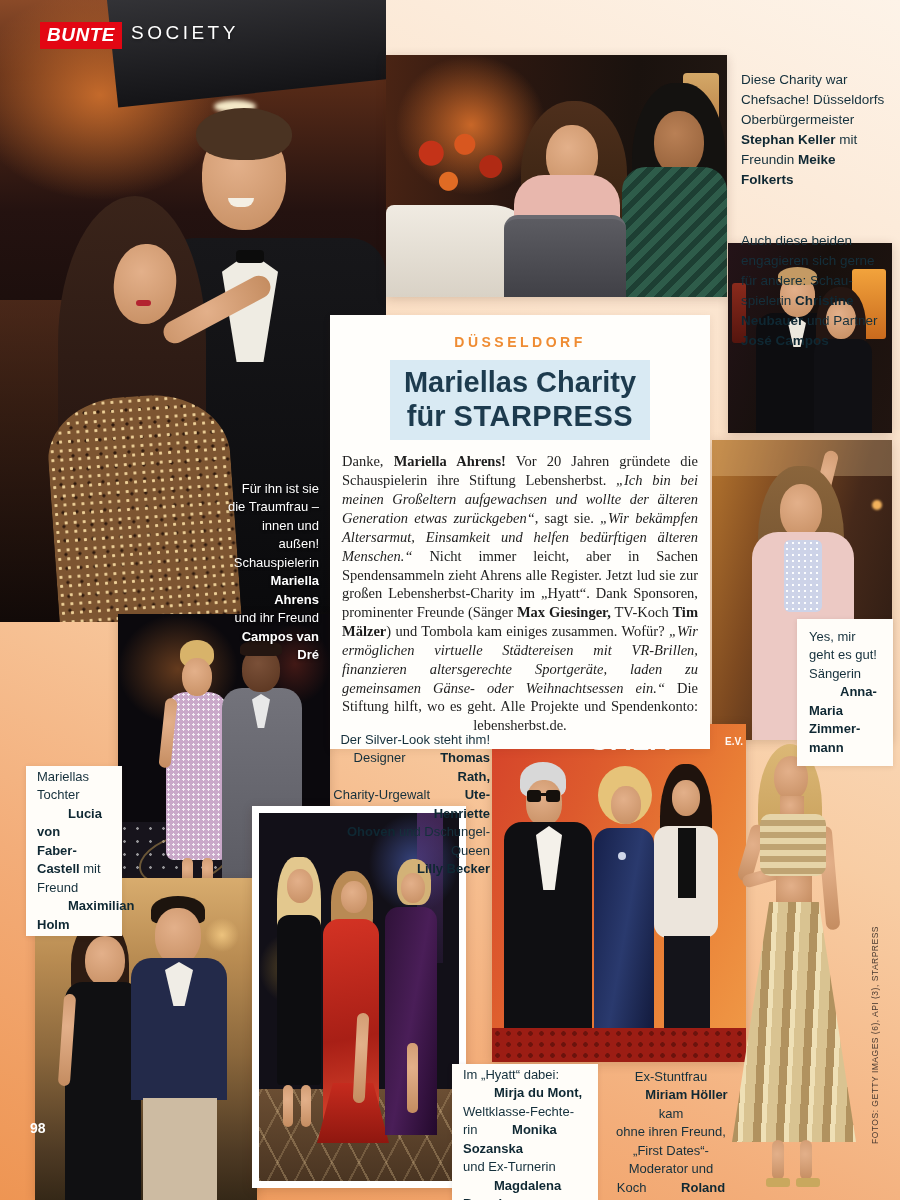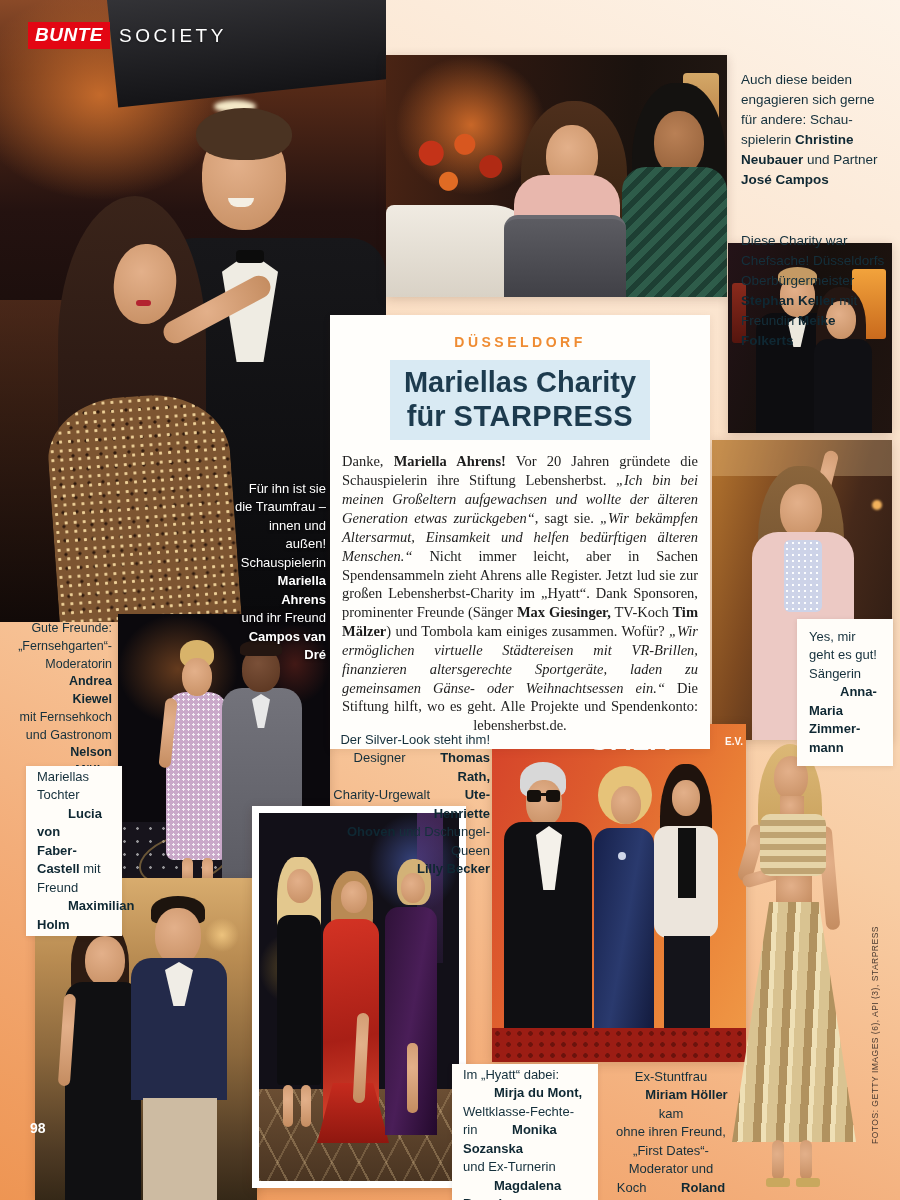--- a/index.html
+++ b/index.html
@@ -12,21 +12,21 @@
   .cap{position:absolute;font-size:13px;line-height:1.42;color:#15303c;white-space:pre-line;z-index:6;}
   .cap b{font-weight:700;color:#0f2833;margin-left:31px;}
   .cap.right{text-align:right;}
   .cap.center{text-align:center;}
   .cap.onphoto{color:#fff;text-shadow:0 1px 3px rgba(0,0,0,.55);}
   .cap.onphoto b{color:#fff;}
   .capbox{background:#fffdf9;padding:2px 11px;box-shadow:0 1px 5px rgba(80,40,10,.12);}
   .sidecol{position:absolute;left:741px;top:50px;width:146px;font-size:13.5px;line-height:1.48;color:#14303c;white-space:pre-line;z-index:6;}
   .sidecol p{margin:0 0 21px 0;}
   .sidecol b{font-weight:700;color:#0f2833;}
-  .brand{position:absolute;left:28px;top:22px;z-index:9;display:flex;align-items:center;}
+  .brand{position:absolute;left:40px;top:22px;z-index:9;display:flex;align-items:flex-start;}
   .brand .bunte{background:#e30613;color:#fff;font-weight:800;font-style:italic;font-size:19px;
     letter-spacing:.5px;padding:2px 7px 3px;}
   .brand .society{color:#fff;font-size:19px;font-weight:500;letter-spacing:3.5px;margin-left:9px;
     text-shadow:0 1px 3px rgba(0,0,0,.4);}
   .centerbox{position:absolute;left:330px;top:315px;width:380px;background:#fffefb;z-index:5;
     padding:0 0 14px 0;box-shadow:0 2px 8px rgba(80,40,10,.08);}
   .kicker{margin-top:19px;text-align:center;font-size:14px;font-weight:700;letter-spacing:3.5px;color:#ef8c33;}
   .titlewrap{text-align:center;margin-top:10px;}
   .title{display:inline-block;background:#d9eaf3;color:#1d3b4e;font-size:29px;line-height:1.18;
     padding:5px 14px 7px;font-weight:600;}
@@ -200,60 +200,53 @@
     <div class="f" style="left:60px;top:438px;width:24px;height:9px;background:#c9a85e;border-radius:3px;"></div>
     <div class="f" style="left:90px;top:438px;width:24px;height:9px;background:#c9a85e;border-radius:3px;"></div>
   </div>
 
   <div class="brand">
     <span class="bunte">BUNTE</span>
     <span class="society">SOCIETY</span>
   </div>
 
   <div class="sidecol">
+    <p><span>Diese Charity war
+Chefsache! Düsseldorfs
+Oberbürgermeister
+</span><b>Stephan Keller</b><span> mit
+Freundin </span><b>Meike Folkerts</b></p>
     <p><span>Auch diese beiden
 engagieren sich gerne
 für andere: Schau-
 spielerin </span><b>Christine
 Neubauer</b><span> und Partner
 </span><b>José Campos</b></p>
-    <p><span>Diese Charity war
-Chefsache! Düsseldorfs
-Oberbürgermeister
-</span><b>Stephan Keller</b><span> mit
-Freundin </span><b>Meike Folkerts</b></p>
-  </div>
-
-  <div class="cap right onphoto" style="left:204px;top:480px;width:122px;"><span>Für ihn ist sie
+  </div>
+
+  <div class="cap right onphoto" style="left:197px;top:480px;width:122px;"><span>Für ihn ist sie
 die Traumfrau –
 innen und
 außen!
 Schauspielerin
 </span><b>Mariella Ahrens</b><span>
 und ihr Freund
 </span><b>Campos van Dré</b></div>
 
   <div class="centerbox">
     <div class="kicker">DÜSSELDORF</div>
     <div class="titlewrap">
       <div class="title">
         <span>Mariellas Charity</span><br>
         <span><span>für </span><span class="big">STARPRESS</span></span>
       </div>
     </div>
     <p class="bodytext"><span>Danke, </span><b>Mariella Ahrens!</b><span> Vor 20 Jahren gründete die Schauspielerin ihre Stiftung Lebensherbst. </span><span style="font-style: italic;">„Ich bin bei meinen Großeltern aufgewachsen und wollte der älteren Generation etwas zurückgeben“</span><span>, sagt sie. </span><span style="font-style: italic;">„Wir bekämpfen Altersarmut, Einsamkeit und helfen bedürftigen älteren Menschen.“</span><span> Nicht immer leicht, aber in Sachen Spendensammeln zieht Ahrens alle Register. Jetzt lud sie zur großen Lebensherbst-Charity im „Hyatt“. Dank Sponsoren, prominenter Freunde (Sänger </span><b>Max Giesinger,</b><span> TV-Koch </span><b>Tim Mälzer</b><span>) und Tombola kam einiges zusammen. Wofür? </span><span style="font-style: italic;">„Wir ermöglichen virtuelle Städtereisen mit VR-Brillen, finanzieren altersgerechte Sportgeräte, laden zu gemeinsamen Gänse- oder Weihnachtsessen ein.“</span><span> Die Stiftung hilft, wo es geht. Alle Projekte und Spendenkonto: lebensherbst.de.</span></p>
   </div>
 
-  <div class="cap right" style="left:16px;top:620px;width:96px;font-size:12.5px;"><span>Gute Freunde:
-„Fernsehgarten“-
-Moderatorin
-</span><b>Andrea Kiewel</b><span>
-mit Fernsehkoch
-und Gastronom
-</span><b>Nelson Müller</b></div>
 
   <div class="cap capbox" style="left:26px;top:766px;width:74px;"><span>Mariellas
 Tochter
 </span><b>Lucia von
 Faber-
 Castell</b><span> mit
 Freund
 </span><b>Maximilian
 Holm</b></div>
 

